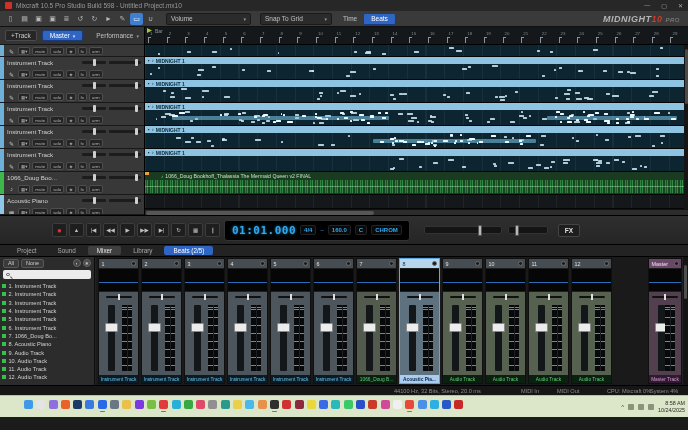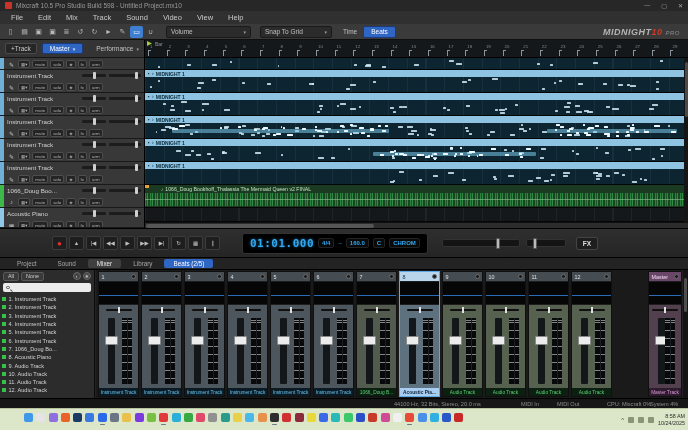--- a/index.html
+++ b/index.html
@@ -68,21 +68,21 @@
 .lane-empty{background:#14181a;background-image:repeating-linear-gradient(90deg,rgba(255,255,255,.05) 0 1px,transparent 1px 18.7px)}
 #hscroll{height:6px;background:#2c2c2c;border-top:1px solid #111;position:relative}
 #hthumb{position:absolute;left:1px;top:1px;height:4px;width:42%;background:#565656;border-radius:2px}
 #vscroll{position:absolute;right:0;top:18px;bottom:6px;width:4px;background:#151515}
 #vscroll i{position:absolute;top:4px;left:.5px;width:3px;height:55px;background:#4a4a4a;border-radius:2px}
 
 #transport{height:30px;background:linear-gradient(#2f2f2f,#252525);border-top:1px solid #000;border-bottom:1px solid #000;display:flex;align-items:center;padding:0 6px}
 #tpbtns{display:flex;gap:2px;margin-left:46px}
 .tpbtn{width:15px;height:14px;background:#1e1e1e;border:1px solid #3c3c3c;border-radius:2px;color:#c0c0c0;font-size:5.5px;display:flex;align-items:center;justify-content:center;white-space:nowrap}
 .tpbtn.rec{color:#e03030;font-size:8px}
-#lcd{margin-left:22px;background:#000;border:1px solid #323232;border-radius:3px;height:21px;display:flex;align-items:center;gap:4px;padding:0 7px}
+#lcd{margin-left:4px;background:#000;border:1px solid #323232;border-radius:3px;height:21px;display:flex;align-items:center;gap:4px;padding:0 7px}
 #timedisp{font-family:"DejaVu Sans Mono",monospace;font-weight:bold;font-size:11px;color:#2fa8f0;text-shadow:0 0 3px rgba(47,168,240,.7);letter-spacing:.5px}
 .lcdchip{color:#2fa8f0;font-size:6px;font-weight:bold;background:#0a0a0a;border:1px solid #222;padding:1px 3px;border-radius:2px;white-space:nowrap}
 .lcddash{color:#2fa8f0;font-size:6px}
 .hslider{height:8px;background:#141414;border:1px solid #333;border-radius:2px;position:relative}
 .hslider i{position:absolute;top:-2px;width:4px;height:11px;background:#b8b8b8;border:1px solid #555;border-radius:1px}
 #slider1{width:78px;margin-left:14px}
 #slider2{width:40px;margin-left:6px}
 #fxbtn{margin-left:10px;background:#1e1e1e;border:1px solid #444;color:#e0e0e0;font-size:6.5px;font-weight:bold;padding:2px 6px;border-radius:2px}
 
 #tabbar{height:12px;background:#232323;display:flex;align-items:center;gap:3px;padding:0 8px;border-bottom:1px solid #000}
@@ -155,30 +155,20 @@
   <div id="titlebar">
     <div id="appicon"></div>
     <span>Mixcraft 10.5 Pro Studio Build 598 - Untitled Project.mx10</span>
     <div id="winctl">
       <span>—</span>
       <span>▢</span>
       <span>✕</span>
     </div>
   </div>
 
-  <div id="menubar">
-      <span class="mi">File</span>
-      <span class="mi">Edit</span>
-      <span class="mi">Mix</span>
-      <span class="mi">Track</span>
-      <span class="mi">Sound</span>
-      <span class="mi">Video</span>
-      <span class="mi">View</span>
-      <span class="mi">Help</span>
-    </div>
 
   <div id="toolbar">
     <div id="tbicons">
         <span class="tbtn">▯</span>
         <span class="tbtn">▤</span>
         <span class="tbtn">▣</span>
         <span class="tbtn">▣</span>
         <span class="tbtn">≣</span>
         <span class="tbtn">↺</span>
         <span class="tbtn">↻</span>

